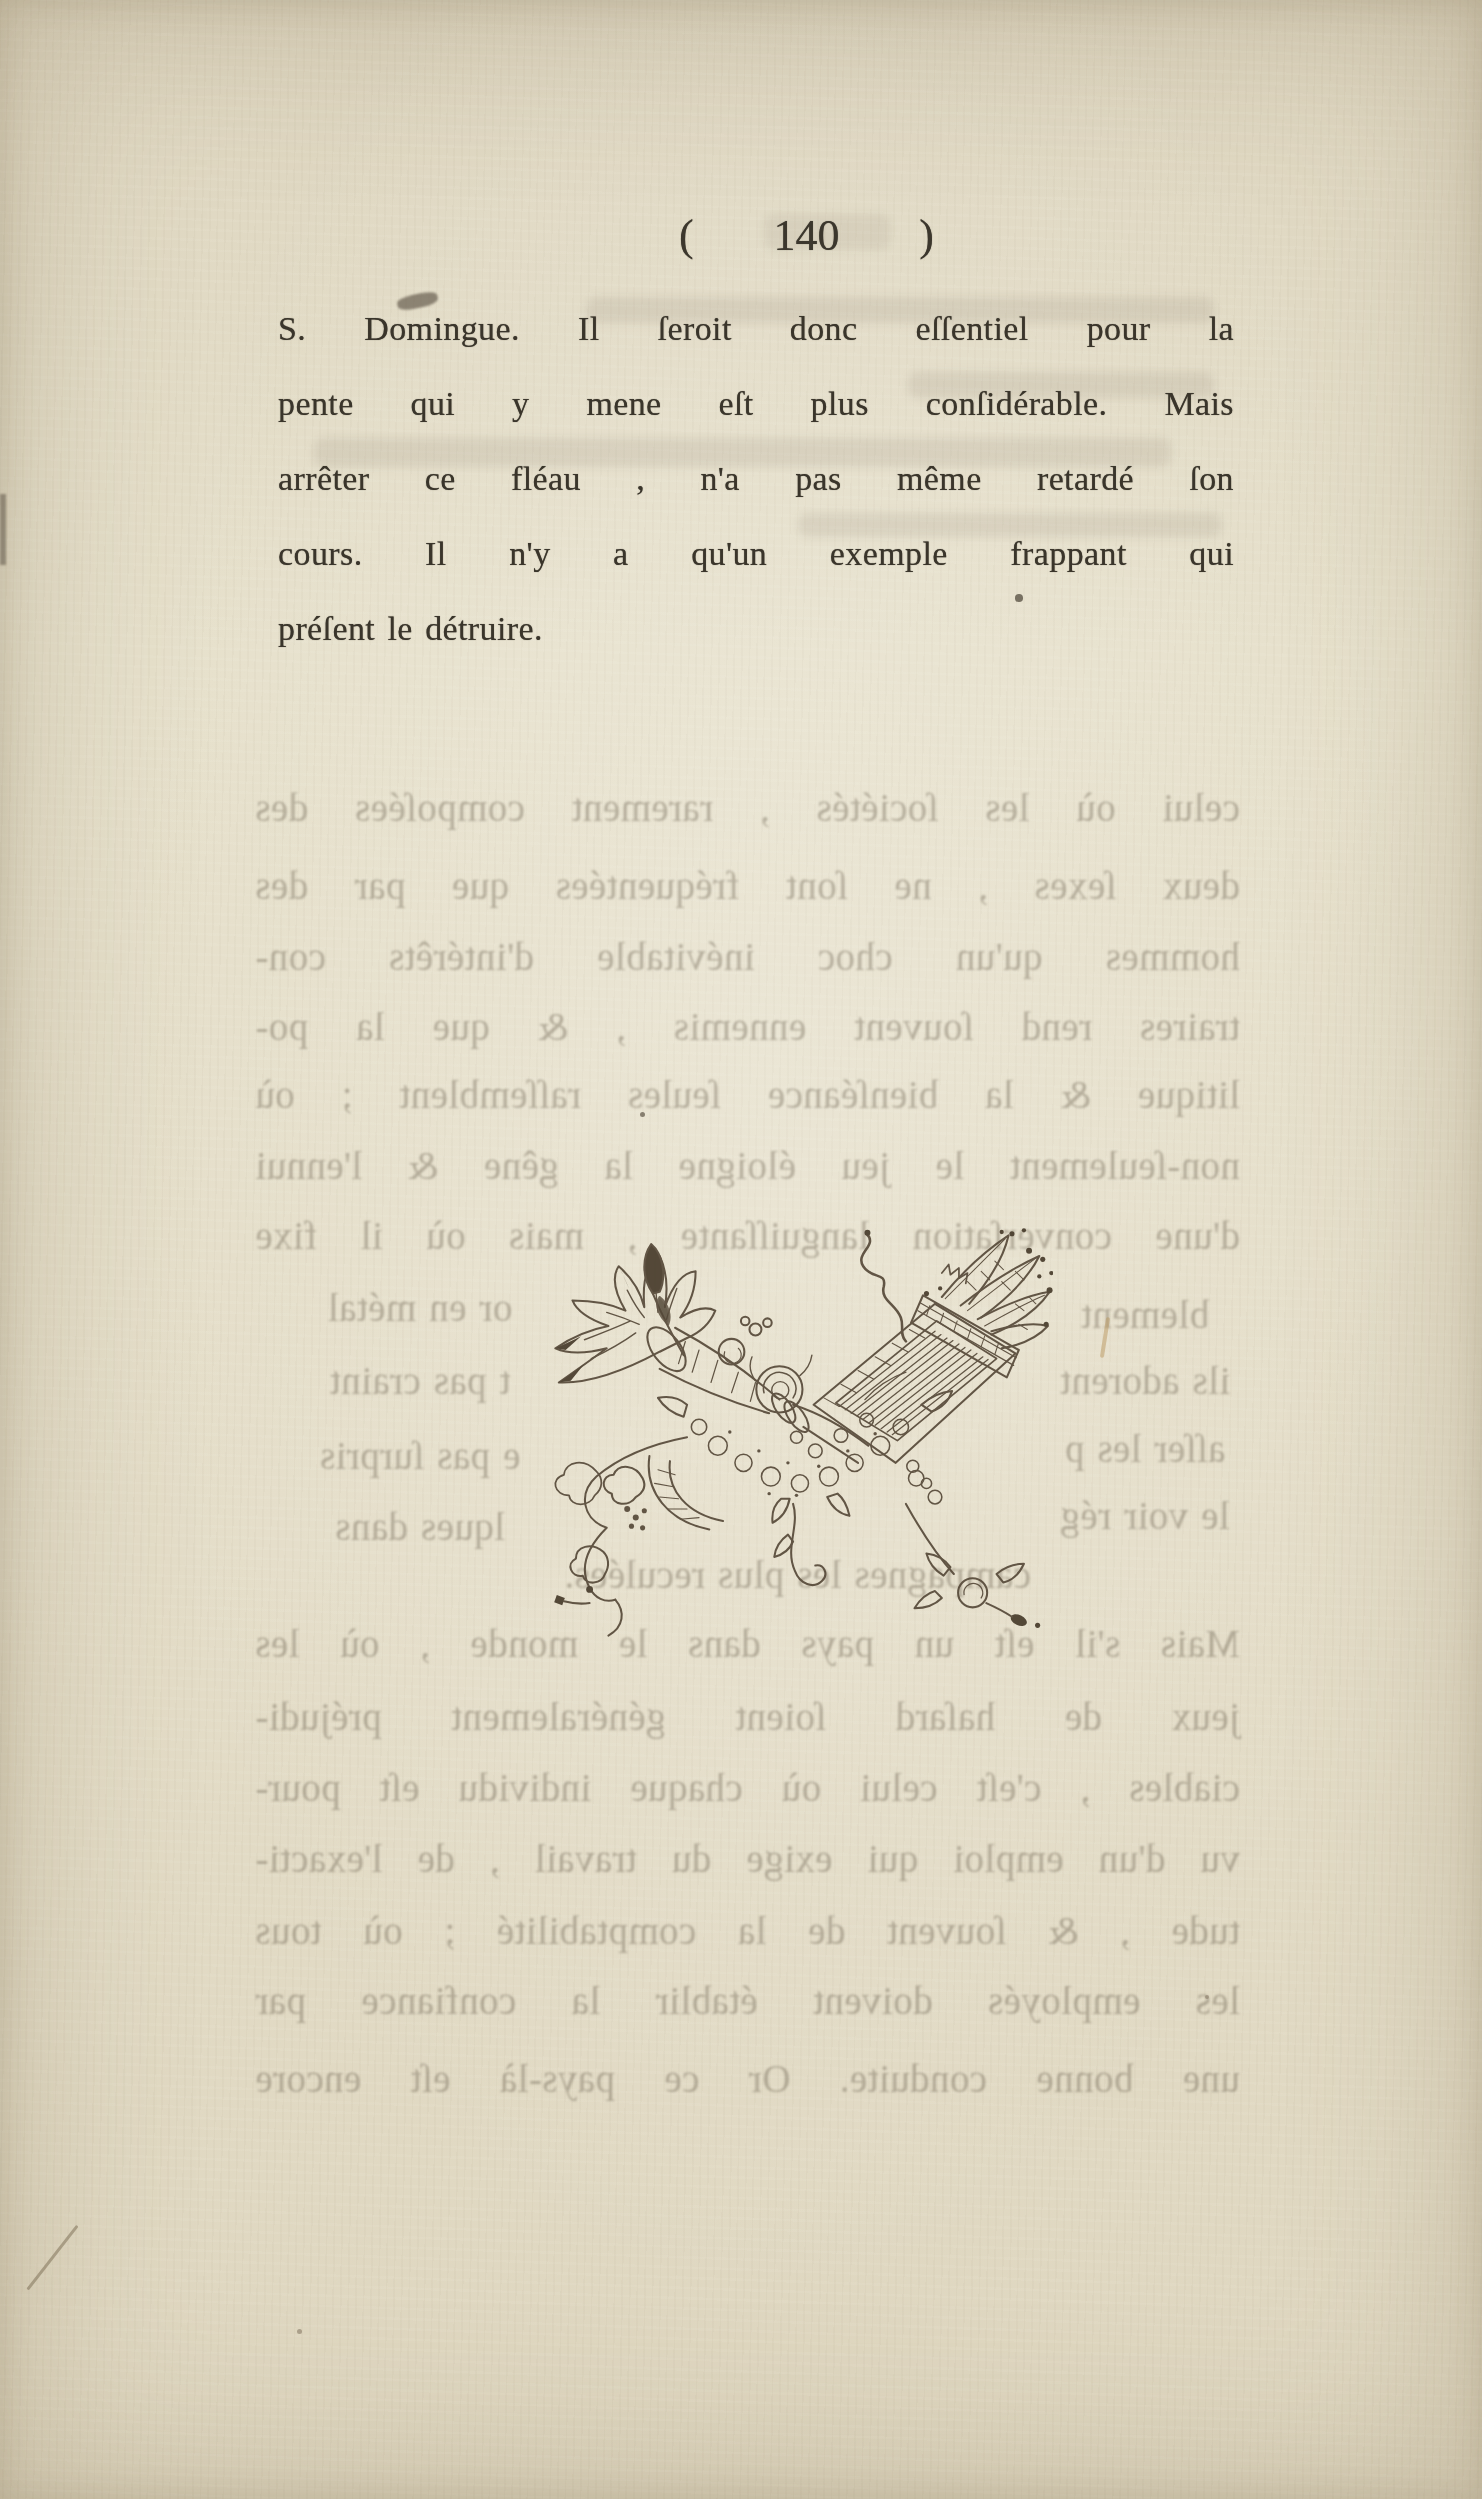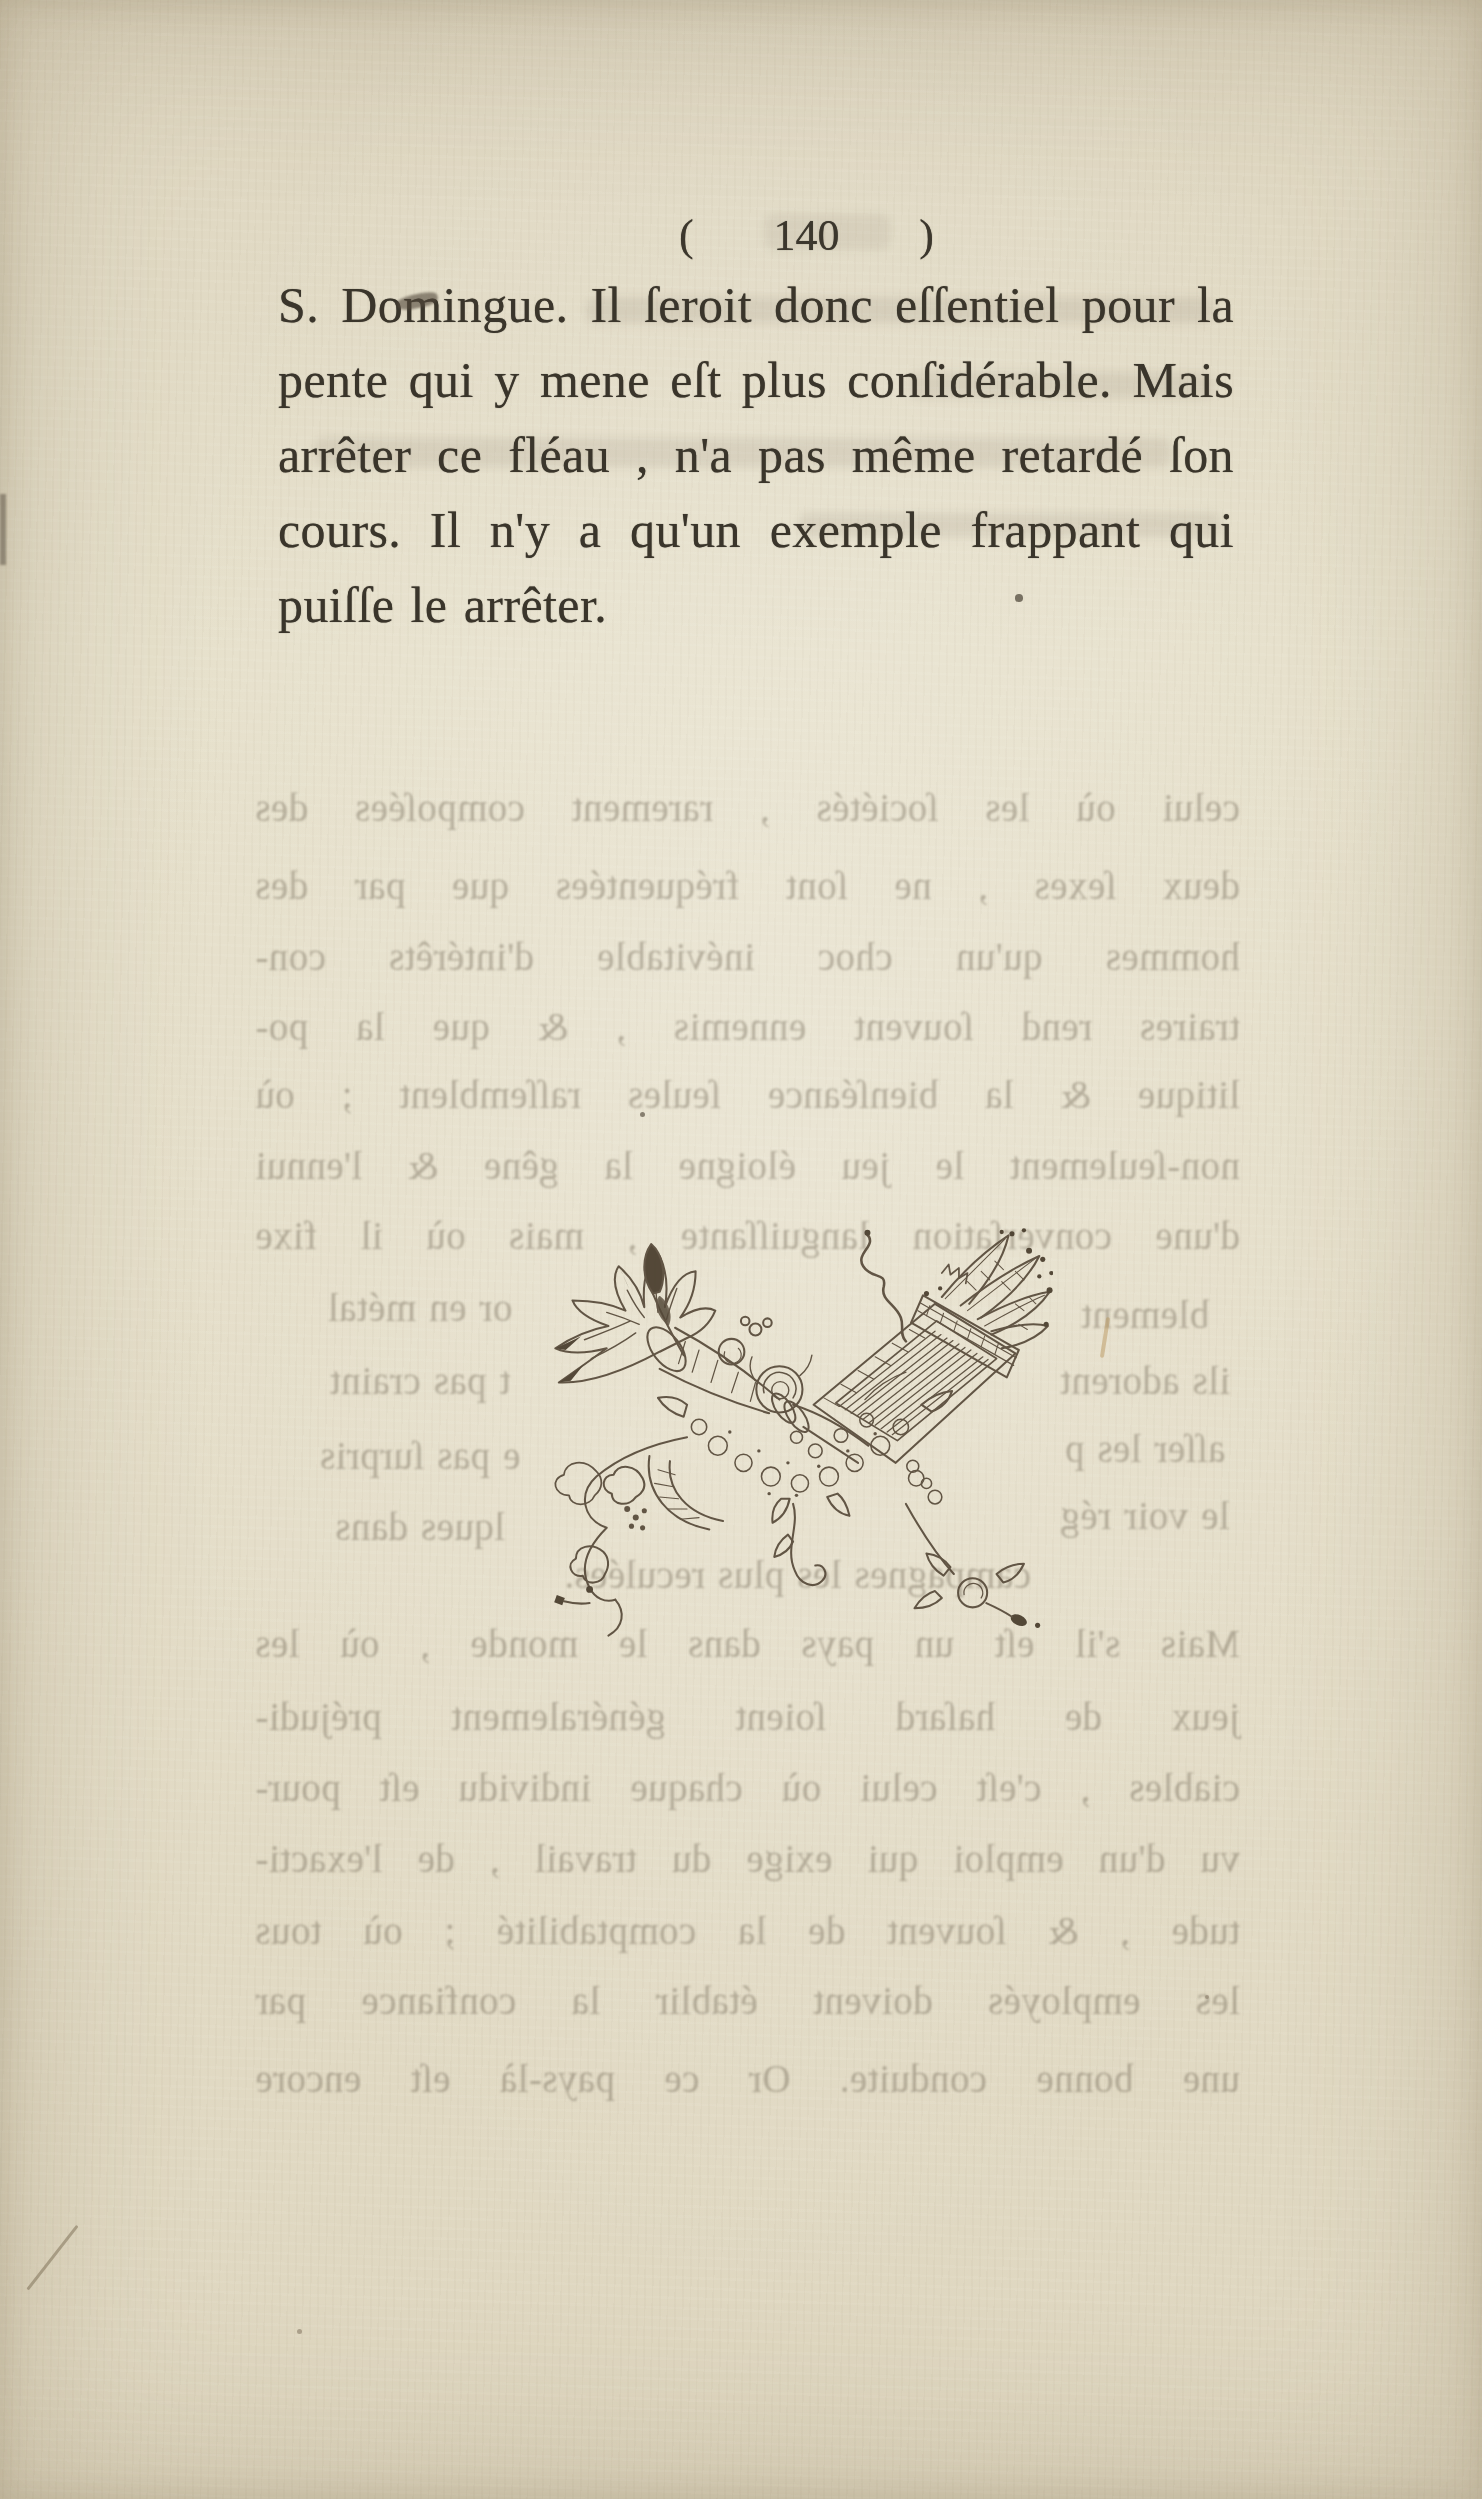--- a/index.html
+++ b/index.html
@@ -18,22 +18,22 @@
     box-shadow:inset 0 0 187px rgba(118,100,68,.28), inset 0 0 34px rgba(110,92,60,.18);
   }
   .pagenum{
     position:absolute;left:679px;top:209px;width:255px;height:59px;
     font-size:44px;line-height:53px;color:#3c372d;
     display:flex;justify-content:space-between;align-items:flex-start;
     text-shadow:0 0 0.8px rgba(60,55,45,.8);
     filter:blur(0.3px);
   }
   .para{
-    position:absolute;left:278px;top:268px;width:956px;
-    font-size:50px;color:#3a352b;letter-spacing:0.4px;word-spacing:3.4px;
+    position:absolute;left:278px;top:291px;width:956px;
+    font-size:34px;color:#3a352b;letter-spacing:0.4px;word-spacing:3.4px;
     text-shadow:0 0 0.9px rgba(58,53,43,.75);
     filter:blur(0.2px);
   }
   .pline{
     line-height:75px;height:75px;white-space:nowrap;
     text-align:justify;text-align-last:justify;
   }
   .pline.last{text-align-last:left;}
   .bleed-layer{position:absolute;inset:0;}
   .bleed-line{
@@ -92,21 +92,21 @@
     <span>(</span>
     <span>140</span>
     <span>)</span>
   </div>
 
   <div class="para">
       <div class="pline">S. Domingue. Il ſeroit donc eſſentiel pour la</div>
       <div class="pline">pente qui y mene eſt plus conſidérable. Mais</div>
       <div class="pline">arrêter ce fléau , n'a pas même retardé ſon</div>
       <div class="pline">cours. Il n'y a qu'un exemple frappant qui</div>
-      <div class="pline last">puiſſe le arrêter.</div>
+      <div class="pline last">préſent le détruire.</div>
     </div>
 
   <div class="vignette">
     <svg viewBox="0 0 600 500">
       <g stroke="#564939" fill="none" stroke-width="2.4" stroke-linecap="round" stroke-linejoin="round" opacity="0.92">
 
         <g>
           <path d="M140 152 Q70 190 22 188 Q55 165 78 148 Q40 158 18 148 Q48 128 80 122 Q45 110 38 92 Q75 92 100 104 Q80 70 92 52 Q115 72 122 100 Q118 52 140 40 Q152 66 146 100 Q160 60 182 58 Q182 88 164 112 Q190 96 205 104 Q196 126 172 136 Z"></path>
           <path d="M60 160 Q90 146 112 130 M52 138 Q84 126 106 116 M78 106 Q98 112 116 120 M102 80 Q112 100 122 112 M134 62 Q136 88 138 106 M160 78 Q152 100 148 114" stroke-width="1.6"></path>
           <path d="M22 188 Q40 176 52 166 L36 186 Z M18 148 Q36 140 48 134 L30 150 Z M92 52 Q100 68 104 78 L96 60 Z" fill="#473b2b" stroke="none"></path>

